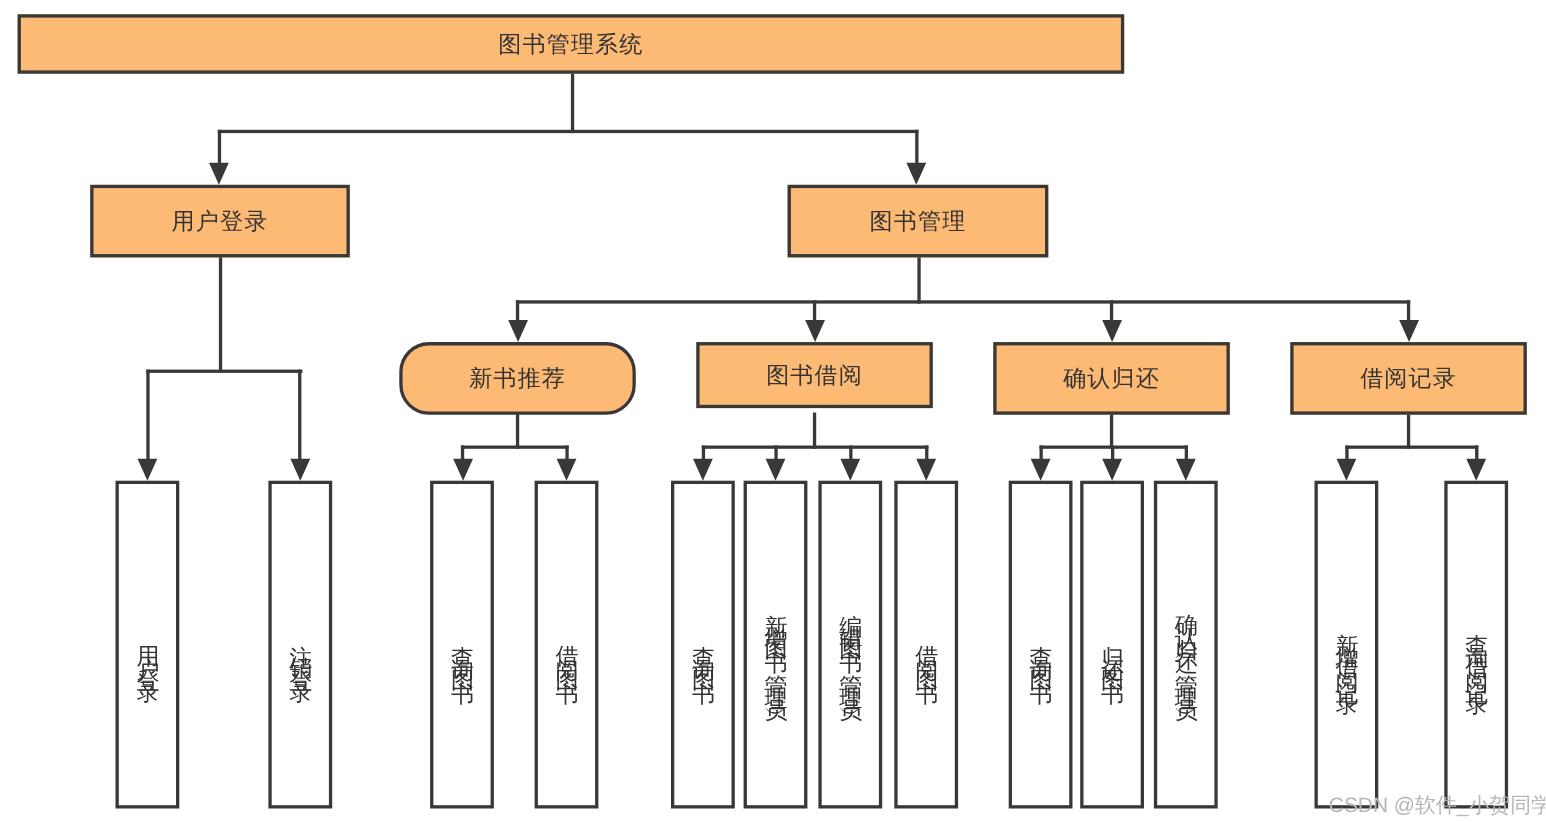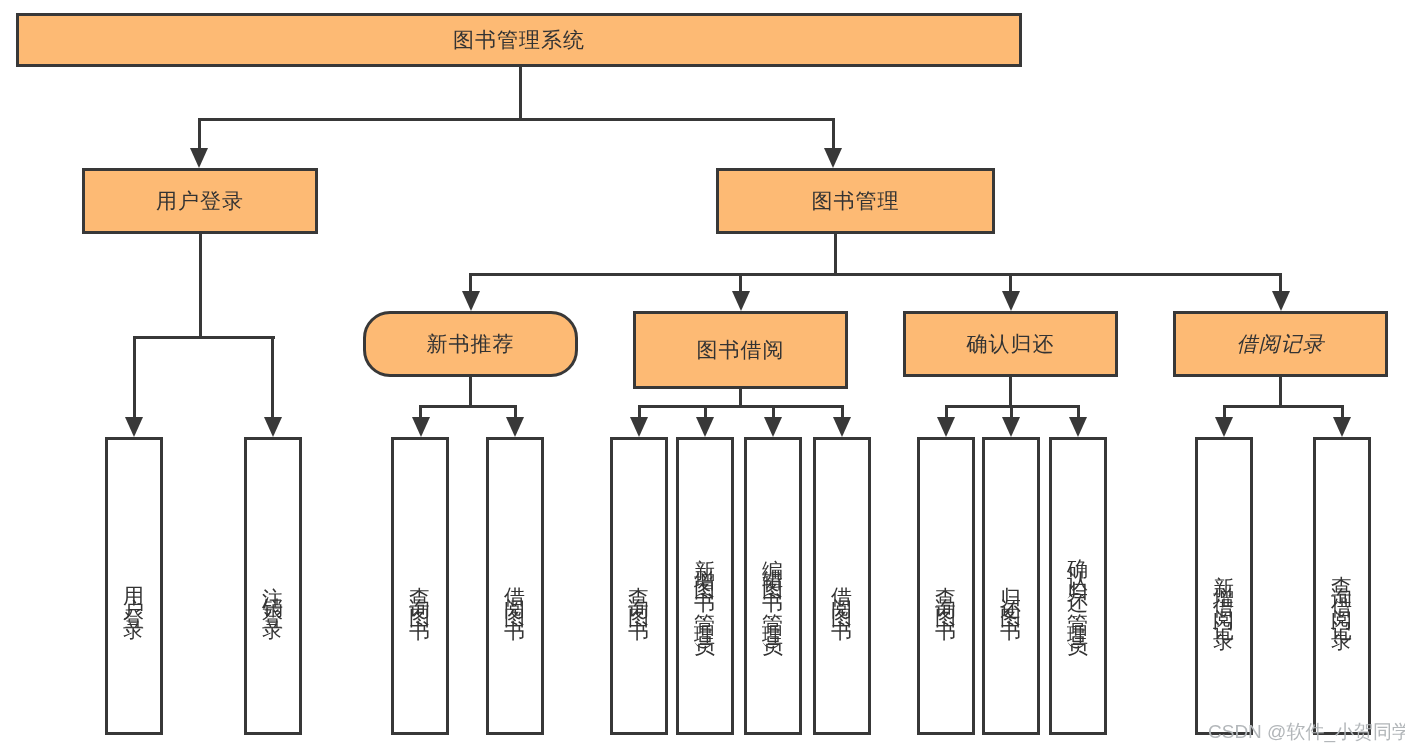--- a/index.html
+++ b/index.html
@@ -77,21 +77,21 @@
   <div class="vline" style="left:518.5px;top:65px;height:56px;"></div>
   <div class="hline" style="left:197.5px;top:118px;width:637px;"></div>
   <div class="vline" style="left:197.5px;top:118px;height:34px;"></div>
   <div class="arrow" style="left:190px;top:148px;"></div>
   <div class="vline" style="left:831.5px;top:118px;height:34px;"></div>
   <div class="arrow" style="left:824px;top:148px;"></div>
 
   <div class="box" style="left:82px;top:168px;width:236px;height:66px;">
     <span>用户登录</span>
   </div>
-  <div class="box" style="left:716px;top:168px;width:279px;height:66px;">
+  <div class="box" style="left:716px;top:168px;width:237px;height:66px;">
     <span>图书管理</span>
   </div>
 
   <div class="vline" style="left:198.5px;top:232px;height:106px;"></div>
   <div class="hline" style="left:132.5px;top:336px;width:142px;"></div>
   <div class="vline" style="left:132.5px;top:336px;height:85px;"></div>
   <div class="arrow" style="left:125px;top:417px;"></div>
   <div class="vline" style="left:271px;top:336px;height:85px;"></div>
   <div class="arrow" style="left:263.5px;top:417px;"></div>
 
@@ -102,27 +102,27 @@
   <div class="vline" style="left:739px;top:273px;height:22px;"></div>
   <div class="arrow" style="left:731.5px;top:291px;"></div>
   <div class="vline" style="left:1009px;top:273px;height:22px;"></div>
   <div class="arrow" style="left:1001.5px;top:291px;"></div>
   <div class="vline" style="left:1279px;top:273px;height:22px;"></div>
   <div class="arrow" style="left:1271.5px;top:291px;"></div>
 
   <div class="box" style="left:363px;top:311px;width:215px;height:66px;border-radius:27px;">
     <span>新书推荐</span>
   </div>
-  <div class="box" style="left:633px;top:311px;width:215px;height:78px;">
+  <div class="box" style="left:633px;top:311px;width:215px;height:60px;">
     <span>图书借阅</span>
   </div>
   <div class="box" style="left:903px;top:311px;width:215px;height:66px;">
     <span>确认归还</span>
   </div>
-  <div class="box" style="left:1173px;top:311px;width:215px;height:66px;font-style:italic;">
+  <div class="box" style="left:1173px;top:311px;width:215px;height:66px;">
     <span>借阅记录</span>
   </div>
 
   <div class="vline" style="left:469px;top:375px;height:33px;"></div>
   <div class="hline" style="left:419px;top:405px;width:97.5px;"></div>
   <div class="vline" style="left:419px;top:405px;height:16px;"></div>
   <div class="arrow" style="left:411.5px;top:417px;"></div>
   <div class="vline" style="left:513.5px;top:405px;height:16px;"></div>
   <div class="arrow" style="left:506px;top:417px;"></div>
 

